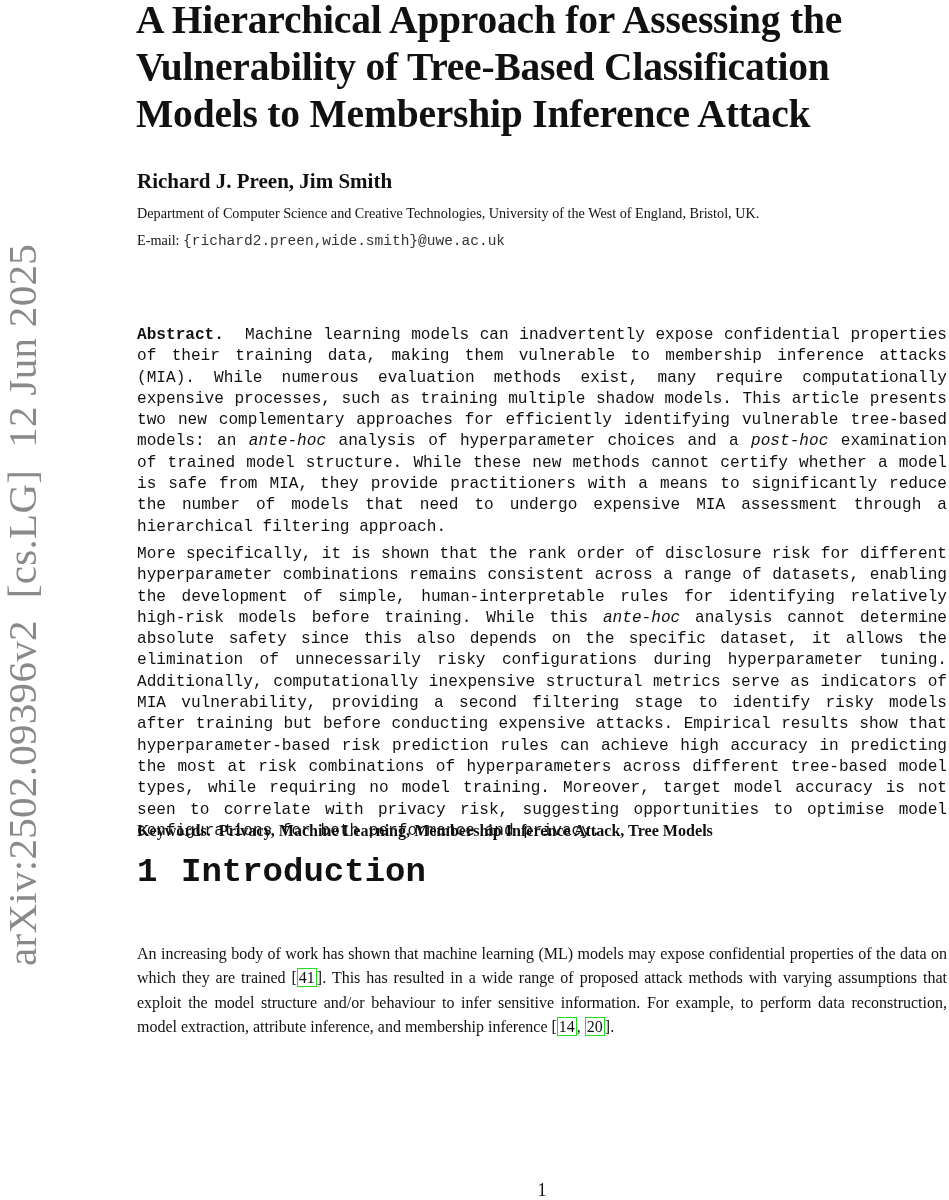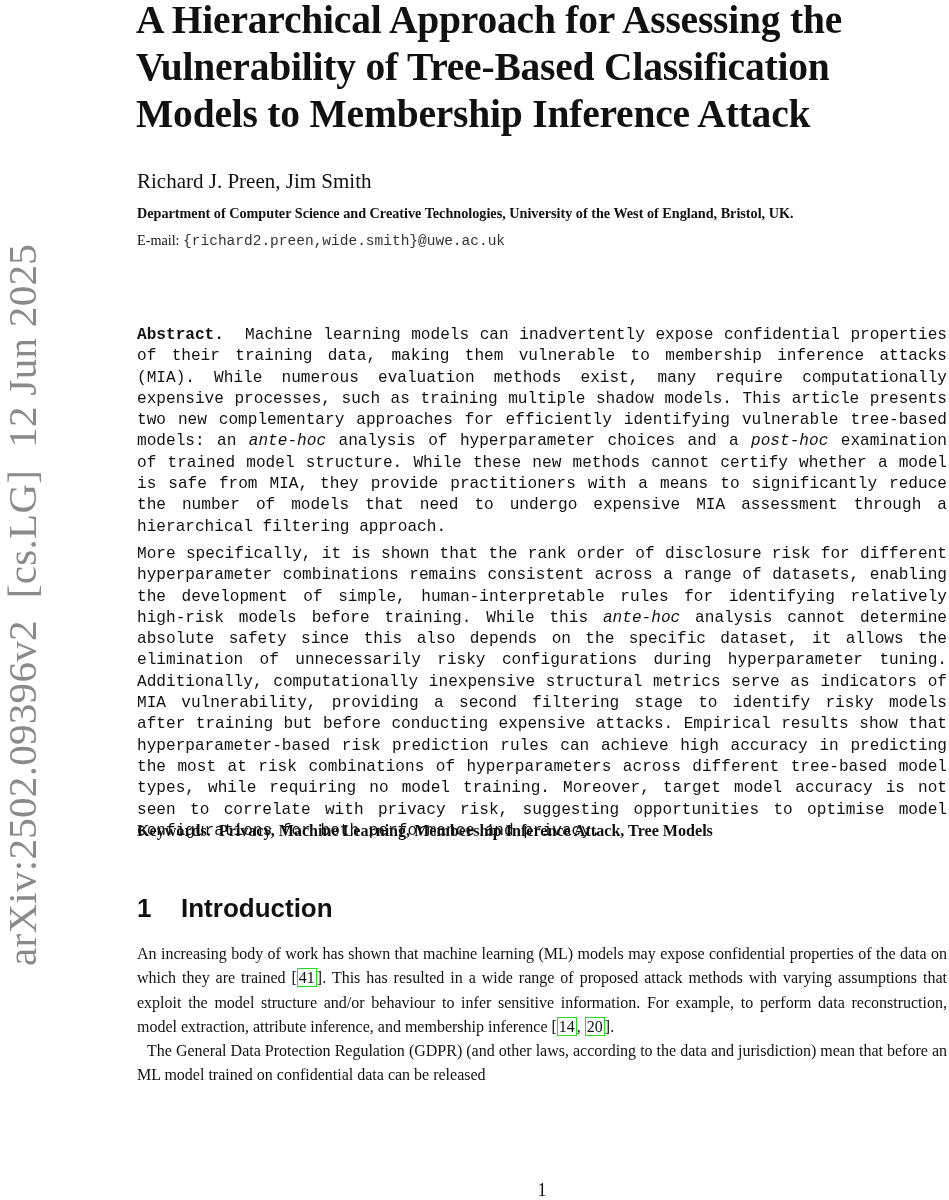--- a/index.html
+++ b/index.html
@@ -21,46 +21,46 @@
   .stamp span.gap { display: inline-block; width: 22px; }
   .page { position: absolute; left: 137px; top: 0; width: 810px; }
   .title {
     font-family: "Liberation Serif", serif;
     font-weight: bold; font-size: 39.5px; line-height: 47px;
     margin: 0; padding-top: 0; letter-spacing: -0.2px;
     position: absolute; top: -3px; left: -1px; width: 820px;
   }
   .authors {
     position: absolute; top: 169px; left: 0;
-    font-family: "Liberation Serif", serif; font-weight: normal;
+    font-family: "Liberation Serif", serif; font-weight: bold;
     font-size: 21px;
   }
   .affil {
     position: absolute; top: 205px; left: 0;
-    font-family: "Liberation Serif", serif; font-size: 14.2px; font-weight: bold;
+    font-family: "Liberation Serif", serif; font-size: 14.2px;
   }
   .email {
     position: absolute; top: 232px; left: 0;
     font-family: "Liberation Serif", serif; font-size: 14.2px;
   }
   .email .mono { font-family: "Liberation Mono", monospace; font-size: 14.5px; color: #333; }
   .abstract {
     position: absolute; top: 325px; left: 0; width: 810px;
     font-family: Liberation Mono, monospace; font-size: 16.1px; line-height: 21.3px;
     text-align: justify;
   }
   .abstract p { margin: 0 0 6px 0; }
   .abstract b { font-weight: bold; }
   .keywords {
     position: absolute; top: 822px; left: 0;
     font-family: "Liberation Serif", serif; font-size: 16.1px; font-weight: bold;
   }
   .section {
-    position: absolute; top: 893px; left: 0;
-    font-family: Liberation Sans, sans-serif; font-weight: bold; font-size: 26px;
+    position: absolute; top: 853px; left: 0;
+    font-family: Liberation Mono, monospace; font-weight: bold; font-size: 34px;
   }
   .section .num { display: inline-block; width: 44px; }
   .intro {
     position: absolute; top: 942px; left: 0; width: 810px;
     font-family: "Liberation Serif", serif; font-size: 16px; line-height: 24.3px;
     text-align: justify;
   }
   .intro p { margin: 0; }
   .intro p.indent { text-indent: 10px; }
   .cite { border: 1.5px solid #22dd22; padding: 0 1px; color: #111; text-decoration: none; }
@@ -92,17 +92,16 @@
     <p><b>Abstract.</b>&nbsp; <span>Machine learning models can inadvertently expose confidential properties of their training data, making them vulnerable to membership inference attacks (MIA). While numerous evaluation methods exist, many require computationally expensive processes, such as training multiple shadow models. This article presents two new complementary approaches for efficiently identifying vulnerable tree-based models: an </span><i>ante-hoc</i><span> analysis of hyperparameter choices and a </span><i>post-hoc</i><span> examination of trained model structure. While these new methods cannot certify whether a model is safe from MIA, they provide practitioners with a means to significantly reduce the number of models that need to undergo expensive MIA assessment through a hierarchical filtering approach.</span></p>
     <p><span>More specifically, it is shown that the rank order of disclosure risk for different hyperparameter combinations remains consistent across a range of datasets, enabling the development of simple, human-interpretable rules for identifying relatively high-risk models before training. While this </span><i>ante-hoc</i><span> analysis cannot determine absolute safety since this also depends on the specific dataset, it allows the elimination of unnecessarily risky configurations during hyperparameter tuning. Additionally, computationally inexpensive structural metrics serve as indicators of MIA vulnerability, providing a second filtering stage to identify risky models after training but before conducting expensive attacks. Empirical results show that hyperparameter-based risk prediction rules can achieve high accuracy in predicting the most at risk combinations of hyperparameters across different tree-based model types, while requiring no model training. Moreover, target model accuracy is not seen to correlate with privacy risk, suggesting opportunities to optimise model configurations for both performance and privacy.</span></p>
   </div>
 
   <div class="keywords"><b>Keywords.</b>&nbsp; <span>Privacy, Machine Learning, Membership Inference Attack, Tree Models</span></div>
 
   <div class="section"><span class="num">1</span><span>Introduction</span></div>
 
   <div class="intro">
     <p><span>An increasing body of work has shown that machine learning (ML) models may expose confidential properties of the data on which they are trained [</span><a class="cite">41</a><span>]. This has resulted in a wide range of proposed attack methods with varying assumptions that exploit the model structure and/or behaviour to infer sensitive information. For example, to perform data reconstruction, model extraction, attribute inference, and membership inference [</span><a class="cite">14</a><span>, </span><a class="cite">20</a><span>].</span></p>
-    <p class="indent">The General Data Protection Regulation (GDPR) (and other laws, according to the data and jurisdiction) mean that before an ML model trained on confidential data can be released</p>
   </div>
 
   <div class="pageno">1</div>
 </div>
 
 </body></html>

